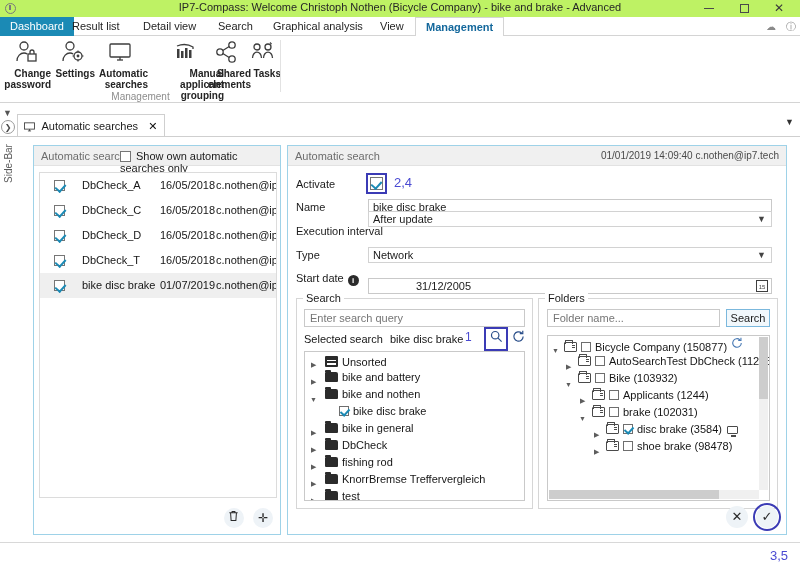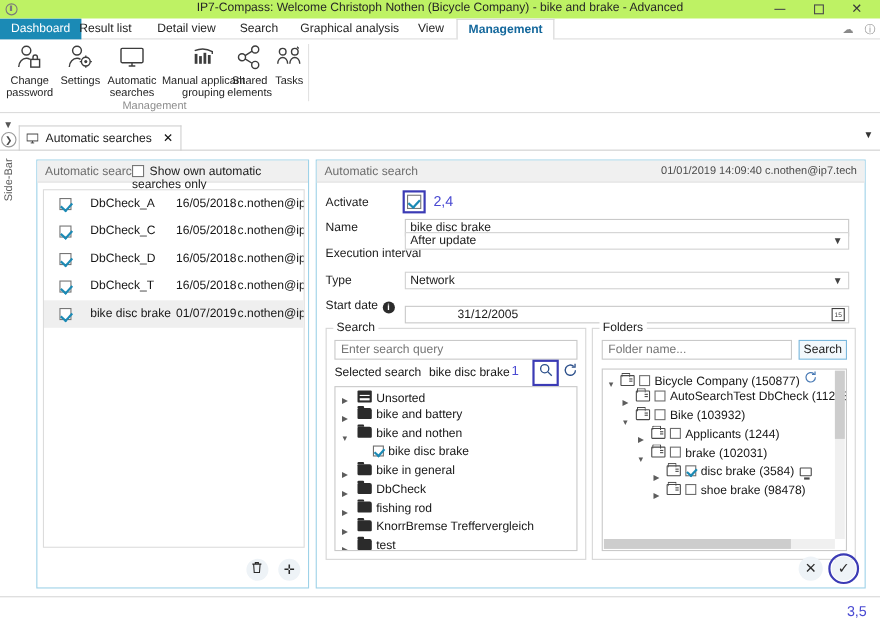--- a/index.html
+++ b/index.html
@@ -69,22 +69,22 @@
   }
   .rgroup { position:absolute; top:0; height:67px; }
   .rgroup .glabel {
     position:absolute; bottom:1px; left:0; width:100%; text-align:center;
     font-size:10px; color:#8d8d8d;
   }
   .rgroup .sep {
     position:absolute; right:0; top:4px; height:52px; width:1px; background:#e2e2e2;
   }
   .rbtn {
-    position:absolute; top:3px; text-align:center; cursor:default;
-    font-size:10px; color:#242424; line-height:11px;
+    position:absolute; top:3px; text-align:right; cursor:default;
+    font-size:10px; color:#242424; line-height:11px;font-weight:bold;
   }
   .rbtn .ico { display:block; height:26px; margin-bottom:3px; }
   .rbtn svg { display:block; margin:0 auto; }
 
   
   .doctabs {
     position:absolute; top:103px; left:0; width:800px; height:34px;
     background:#ffffff;
   }
   .collapse-arrow {

